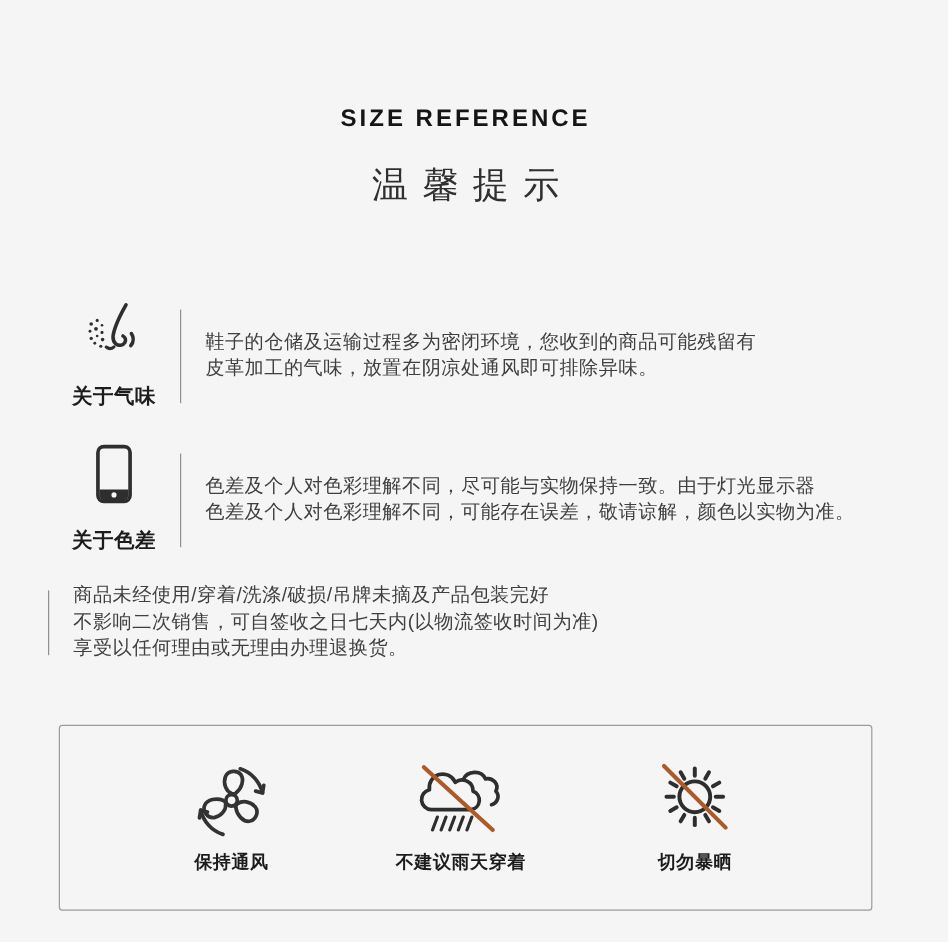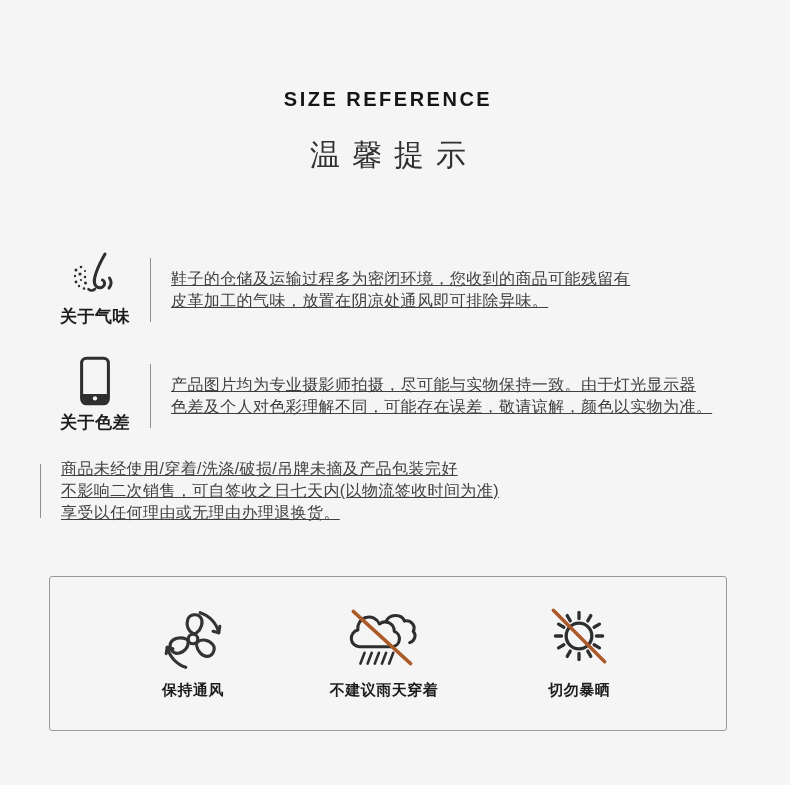--- a/index.html
+++ b/index.html
@@ -17,30 +17,30 @@
   }
   .subtitle {
     text-align:center; font-size:30px; font-weight:400; color:#303030;
     letter-spacing:12px; text-indent:12px; margin-top:28px; line-height:34px;
   }
 
   .tips { margin-top:80px; padding:0 40px; }
   .tip-row { display:flex; align-items:center; margin-bottom:30px; }
   .tip-left {
     width:110px; flex:0 0 110px; display:flex; flex-direction:column;
-    align-items:center; justify-content:center;
+    align-items:center; justify-content:center;gap:14px;
   }
   .tip-icon { height:48px; display:flex; align-items:flex-end; justify-content:center; }
   .tip-label {
     margin-top:5px; font-size:17px; font-weight:700; color:#1c1c1c;
     letter-spacing:0.5px; white-space:nowrap;
   }
   .tip-divider { width:1px; align-self:stretch; background:#8f8f8f; margin:6px 0; }
   .tip-text { margin-left:20px; font-size:16px; line-height:22px; color:#404040; letter-spacing:0.4px; }
-  .tip-text div { white-space:nowrap;text-decoration:underline; }
+  .tip-text div { white-space:nowrap; }
 
   .care-box {
     width:678px; height:155px; margin:52px auto 0;
     border:1px solid #9b9b9b; border-radius:3px;
     display:flex; justify-content:space-evenly; align-items:center;
     padding:0 6px 8px;
     font-family:Liberation Serif, serif;
   }
   .care-item { display:flex; flex-direction:column; align-items:center; }
   .care-icon { height:72px; display:flex; align-items:flex-end; justify-content:center; }
@@ -97,21 +97,21 @@
           <svg width="36" height="50" viewBox="0 0 40 56" fill="none">
             <rect x="5" y="2.5" width="30" height="51" rx="5.5" stroke="#2e2e2e" stroke-width="3.4"></rect>
             <path d="M6.5,42.5 h27 v5.5 a4.5,4.5 0 0 1 -4.5,4.5 h-18 a4.5,4.5 0 0 1 -4.5,-4.5 z" fill="#2e2e2e"></path>
             <circle cx="20" cy="47.5" r="2.4" fill="#f5f5f6"></circle>
           </svg>
         </div>
         <div class="tip-label">关于色差</div>
       </div>
       <div class="tip-divider"></div>
       <div class="tip-text">
-        <div>产品图片均为专业摄影师拍摄，尽可能与实物保持一致。由于灯光显示器</div>
+        <div>色差及个人对色彩理解不同，尽可能与实物保持一致。由于灯光显示器</div>
         <div>色差及个人对色彩理解不同，可能存在误差，敬请谅解，颜色以实物为准。</div>
       </div>
     </div>
 
     <div class="tip-row">
       <div class="tip-divider"></div>
       <div class="tip-text">
         <div>商品未经使用/穿着/洗涤/破损/吊牌未摘及产品包装完好</div>
         <div>不影响二次销售，可自签收之日七天内(以物流签收时间为准)</div>
         <div>享受以任何理由或无理由办理退换货。</div>

